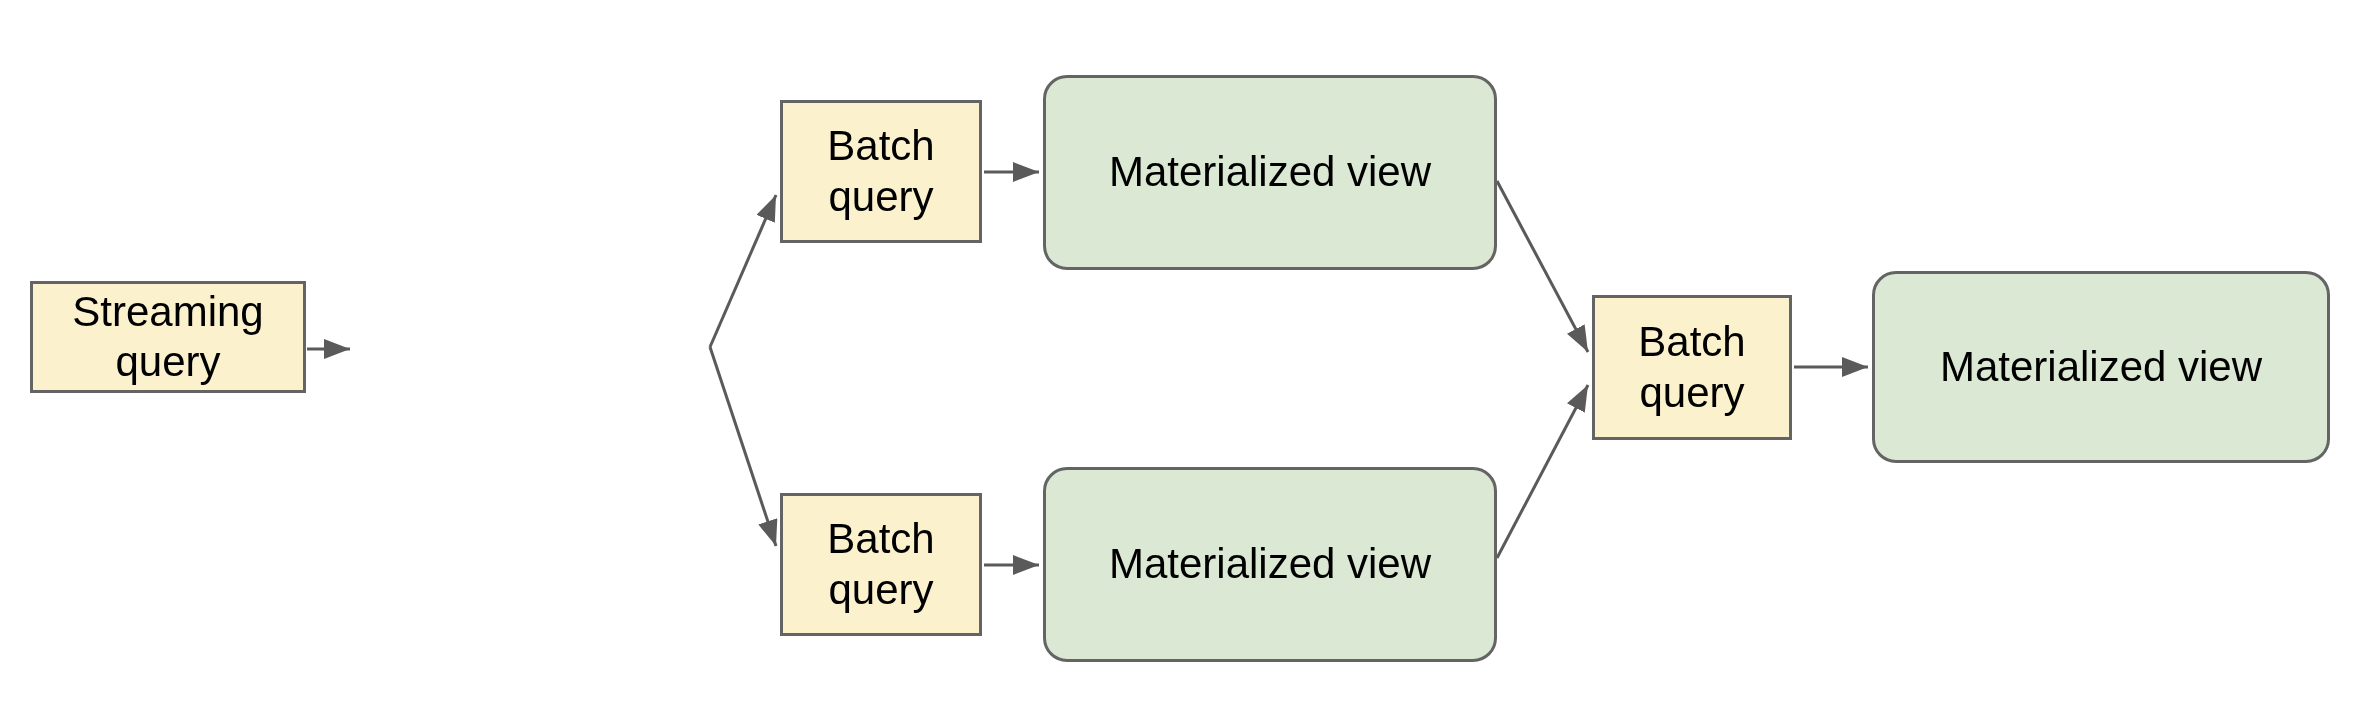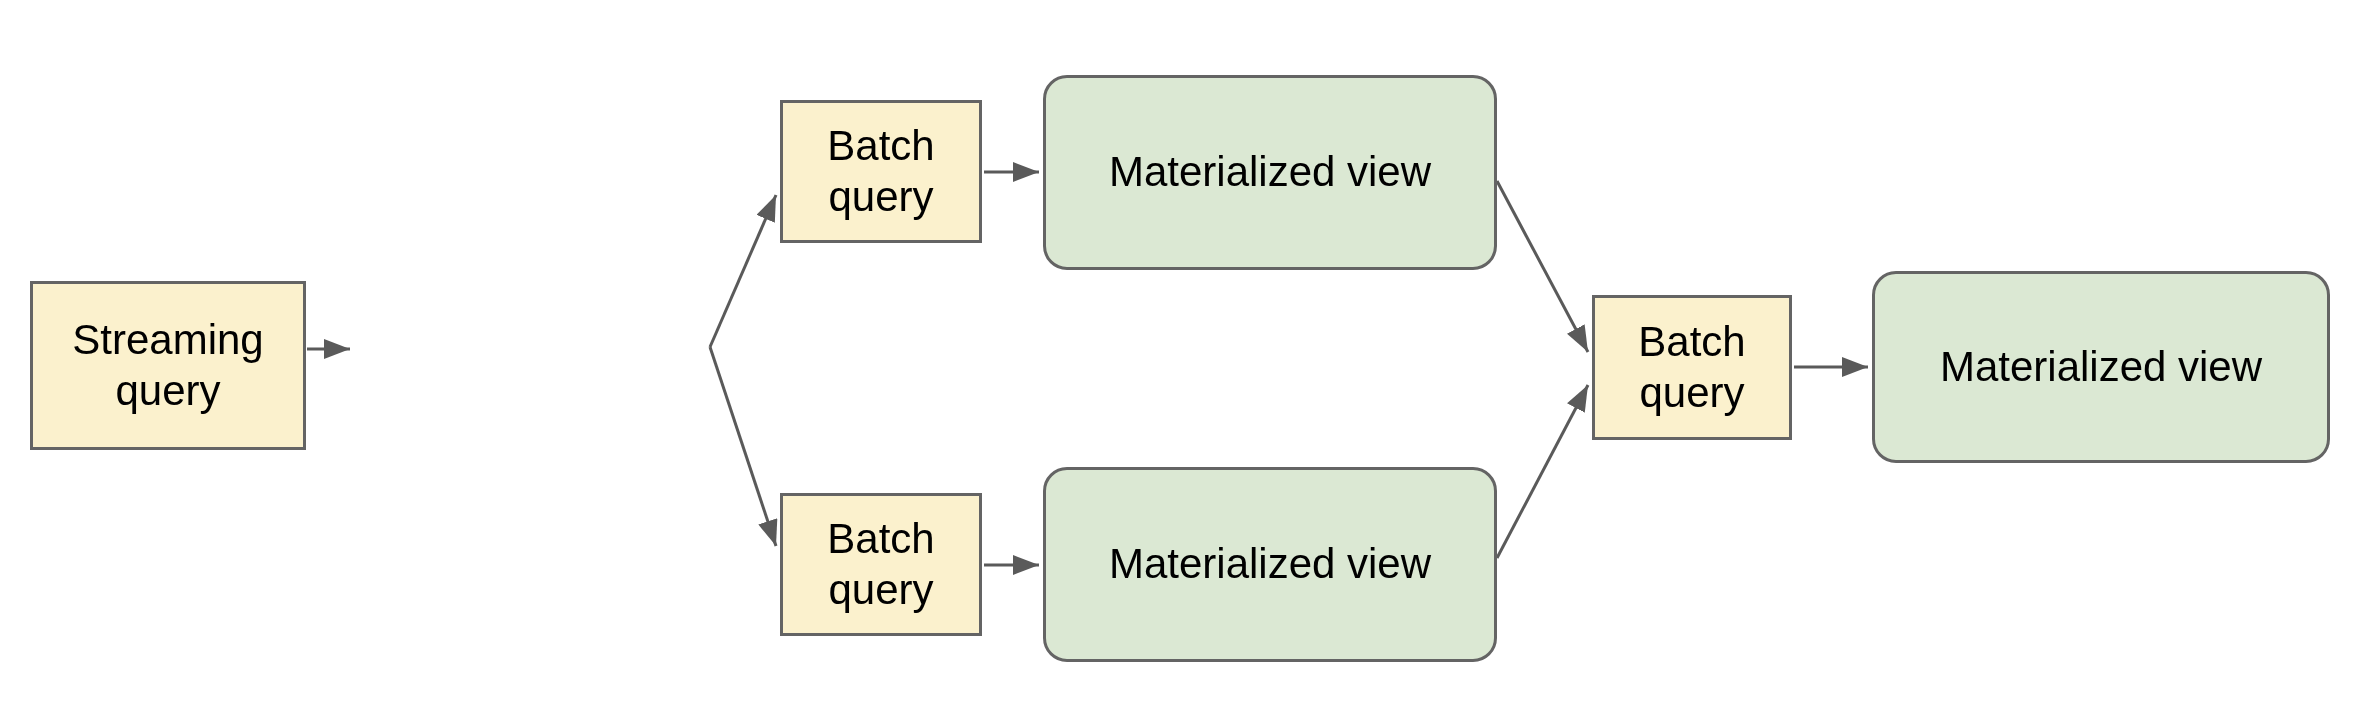--- a/index.html
+++ b/index.html
@@ -48,21 +48,21 @@
   .node.yellow {
     background: var(--query-fill);
     border: 3px solid var(--border);
   }
   .node.green {
     background: var(--table-fill);
     border: 3px solid var(--border);
     border-radius: 24px;
   }
   
-  #n-streaming    { left: 30px;   top: 281px; width: 276px; height: 169px; }
+  #n-streaming    { left: 30px;   top: 281px; width: 276px; height: 112px; }
   #n-table        { left: 356px;  top: 250px; width: 354px; height: 195px; }
   #n-batch-top    { left: 780px;  top: 100px; width: 202px; height: 143px; }
   #n-mv-top       { left: 1043px; top: 75px;  width: 454px; height: 195px; }
   #n-batch-bottom { left: 780px;  top: 493px; width: 202px; height: 143px; }
   #n-mv-bottom    { left: 1043px; top: 467px; width: 454px; height: 195px; }
   #n-batch-right  { left: 1592px; top: 295px; width: 200px; height: 145px; }
   #n-mv-final     { left: 1872px; top: 271px; width: 458px; height: 192px; }
 </style>
 </head>
 <body>

